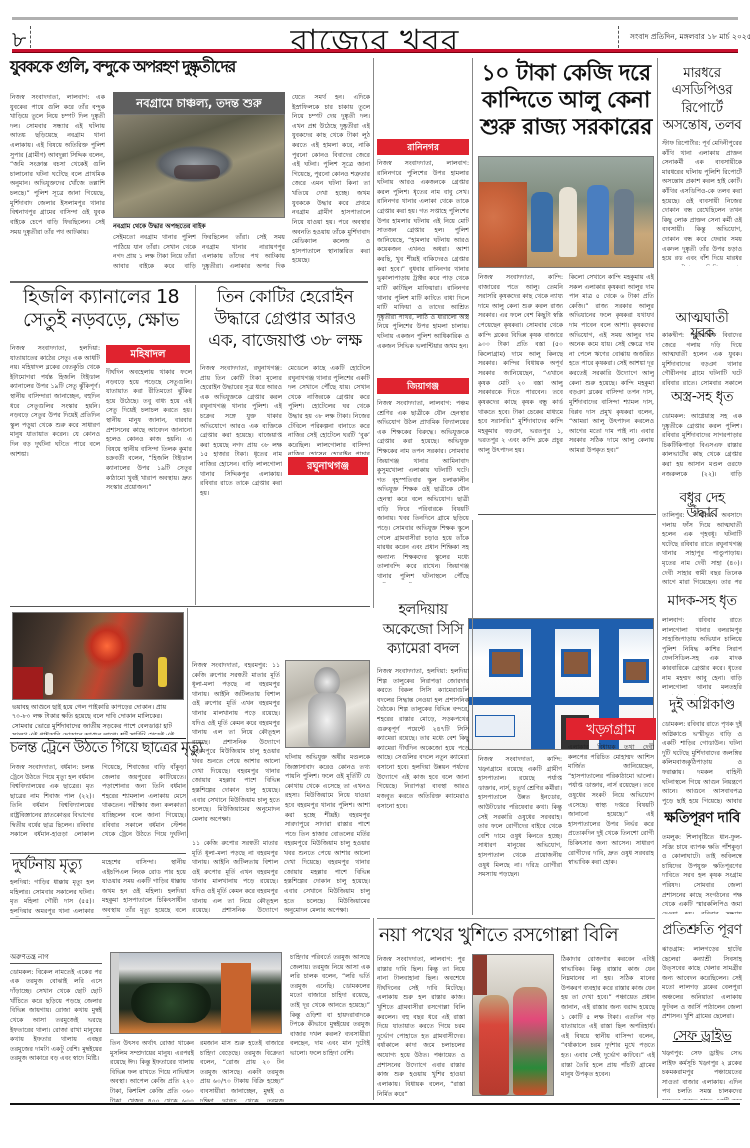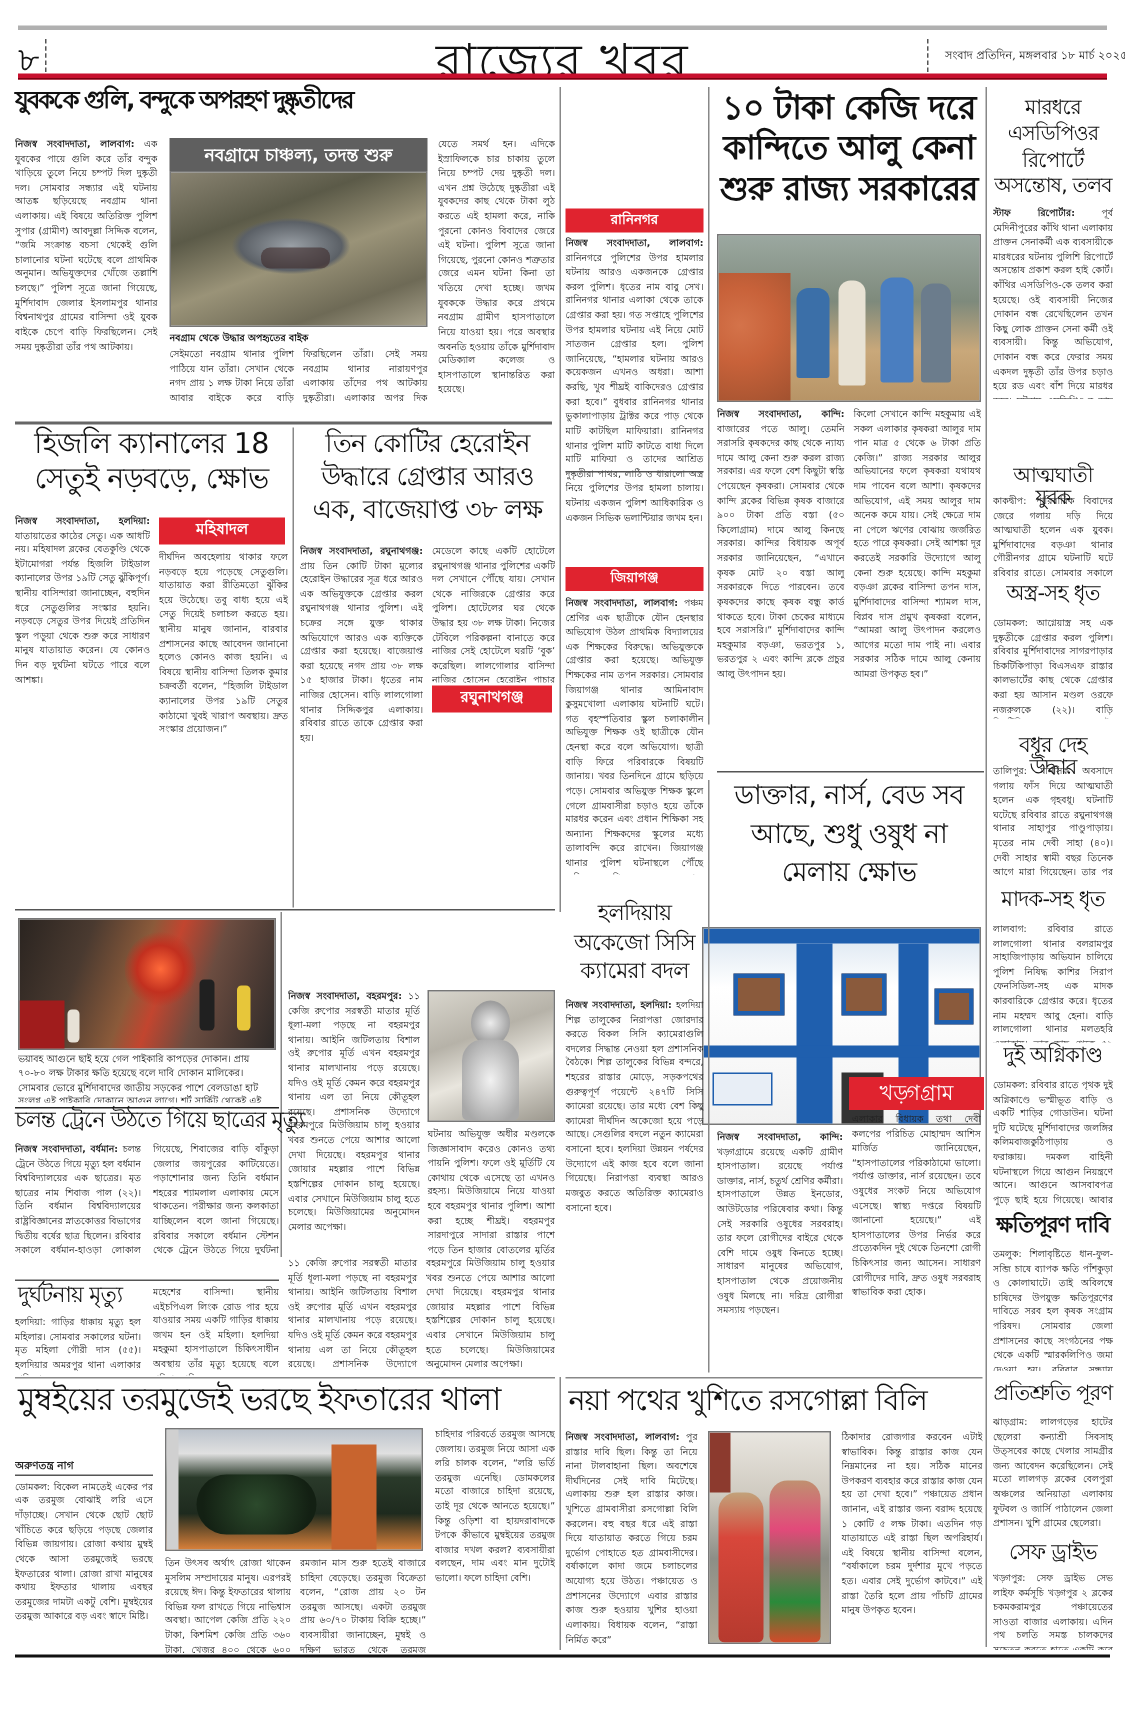--- a/index.html
+++ b/index.html
@@ -14,21 +14,21 @@
   .page-no-rule { left: 30px; top: 26px; height: 22px; border-left: 1px dashed #555; }
   .section-title { left: 0; right: 0; top: 16px; text-align: center; font-size: 32px; font-weight: normal; letter-spacing: 1px; }
   .dateline-rule { left: 618px; top: 26px; height: 22px; border-left: 1px dashed #555; }
   .dateline { left: 630px; top: 31px; font-size: 7.5px; white-space: nowrap; }
   .redline { left: 12px; right: 12px; top: 49px; height: 4px; background: #c8102e; border-bottom: 1px solid #7a0010; }
 
   
   .hl { font-family: "DejaVu Sans", sans-serif; font-weight: bold; color: #111; line-height: 1.08; letter-spacing: -0.5px; }
   .hl-center { text-align: center; }
   .body-text { font-family: "DejaVu Sans", sans-serif; font-size: 6.2px; line-height: 1.55; color: #222; text-align: justify; overflow: hidden; }
-  .byline { font-weight: bold; margin-top: 20px; }
+  .byline { font-weight: normal; }
   .caption { font-family: "DejaVu Sans", sans-serif; font-size: 6.6px; line-height: 1.5; color: #111; overflow: hidden; }
 
   .tag-red { background: #e0232f; color: #fff; text-align: center; font-family: "DejaVu Sans", sans-serif; font-weight: bold; }
   .tag-grey { background: #5f5f5f; color: #fff; text-align: center; font-family: "DejaVu Sans", sans-serif; font-weight: bold; }
 
   .vrule { border-left: 1px solid #888; }
   .hrule { border-top: 1px solid #555; }
   .hrule-thick { border-top: 3px solid #333; }
 
   .photo { overflow: hidden; border: 1px solid #777; }
@@ -131,21 +131,21 @@
   <h2 class="abs hl hl-center" style="left:0;top:0;width:80px;font-size:14px;font-weight:bold;">ক্ষতিপূরণ দাবি</h2>
   <div class="abs body-text" style="left:0;top:22px;width:80px;height:82px;">তমলুক: শিলাবৃষ্টিতে ধান-ফুল-সব্জি চাষে ব্যাপক ক্ষতি পাঁশকুড়া ও কোলাঘাটে। তাই অবিলম্বে চাষিদের উপযুক্ত ক্ষতিপূরণের দাবিতে সরব হল কৃষক সংগ্রাম পরিষদ। সোমবার জেলা প্রশাসনের কাছে সংগঠনের পক্ষ থেকে একটি স্মারকলিপিও জমা দেওয়া হয়। রবিবার সন্ধ্যায় আচমকা ঝড়, শিলাবৃষ্টিতে পূর্ব মেদিনীপুর জেলার কৃষিতে প্রভাব পড়েছে।</div>
 </article>
 
 <article class="abs" style="left:662px;top:922px;width:80px;height:100px;">
   <h2 class="abs hl hl-center" style="left:0;top:0;width:80px;font-size:14px;font-weight:normal;">প্রতিশ্রুতি পূরণ</h2>
   <div class="abs body-text" style="left:0;top:22px;width:80px;height:100px;">ঝাড়গ্রাম: লালগড়ের হাটের ছেলেরা কন্যাশ্রী সিবসাহ উত্সবের কাছে খেলার সামগ্রীর জন্য আবেদন করেছিলেন। সেই মতো লালগড় ব্লকের বেলপুরা অঞ্চলের অনিয়াতা এলাকায় ফুটবল ও জার্সি পাঠালেন জেলা প্রশাসন। খুশি গ্রামের ছেলেরা।</div>
 </article>
 
 <article class="abs" style="left:662px;top:1028px;width:80px;height:72px;">
-  <h2 class="abs hl hl-center" style="left:0;top:0;width:80px;font-size:14px;font-weight:normal;">সেফ ড্রাইভ</h2>
+  <h2 class="abs hl hl-center" style="left:0;top:0;width:80px;font-size:14px;font-weight:normal;text-decoration:underline;">সেফ ড্রাইভ</h2>
   <div class="abs body-text" style="left:0;top:20px;width:80px;height:52px;">খড়্গপুর: সেফ ড্রাইভ সেভ লাইফ কর্মসূচি খড়্গপুর ২ ব্লকের চকমকরামপুর পঞ্চায়েতের সাওতা বাজার এলাকায়। এদিন পথ চলতি সমস্ত চালকদের সচেতন করতে হাতে একটি করে গোলাপ ফুল ও জলের বোতল তুলে দেওয়া হয়েছে। হেলমেট নিয়মিতভাবে গাড়ি চালানোর অনুরোধ করা হয়েছে।</div>
 </article>
 
 <article class="abs" style="left:10px;top:285px;width:182px;height:318px;">
   <h1 class="abs hl hl-center" style="left:0;top:0;width:182px;font-size:19px;font-weight:normal;line-height:1.22;">হিজলি ক্যানালের 18 সেতুই নড়বড়ে, ক্ষোভ</h1>
   <div class="abs tag-red" style="left:96px;top:60px;width:84px;height:18px;font-size:10px;line-height:18px;">মহিষাদল</div>
   <div class="abs body-text" style="left:0;top:58px;width:90px;height:260px;">
     <span class="byline">নিজস্ব সংবাদদাতা, হলদিয়া:</span>
     <span>যাতায়াতের কাঠের সেতু। এক আধটি নয়। মহিষাদল ব্লকের বেতকুণ্ডি থেকে ইটামোগরা পর্যন্ত হিজলি টাইডাল ক্যানালের উপর ১৯টি সেতু ঝুঁকিপূর্ণ। স্থানীয় বাসিন্দারা জানাচ্ছেন, বহুদিন ধরে সেতুগুলির সংস্কার হয়নি। নড়বড়ে সেতুর উপর দিয়েই প্রতিদিন স্কুল পড়ুয়া থেকে শুরু করে সাধারণ মানুষ যাতায়াত করেন। যে কোনও দিন বড় দুর্ঘটনা ঘটতে পারে বলে আশঙ্কা।</span>
   </div>
@@ -172,21 +172,20 @@
   <div class="abs hrule" style="left:0;top:-4px;width:92px;"></div>
   <div class="abs tag-red" style="left:0;top:60px;width:92px;height:16px;font-size:9px;line-height:16px;">জিয়াগঞ্জ</div>
   <div class="abs body-text" style="left:0;top:80px;width:92px;height:185px;">
     <span class="byline">নিজস্ব সংবাদদাতা, লালবাগ:</span>
     <span>পঞ্চম শ্রেণির এক ছাত্রীকে যৌন হেনস্থার অভিযোগ উঠল প্রাথমিক বিদ্যালয়ের এক শিক্ষকের বিরুদ্ধে। অভিযুক্তকে গ্রেপ্তার করা হয়েছে। অভিযুক্ত শিক্ষকের নাম তপন সরকার। সোমবার জিয়াগঞ্জ থানার আমিনাবাদ কুসুমখোলা এলাকায় ঘটনাটি ঘটে। গত বৃহস্পতিবার স্কুল চলাকালীন অভিযুক্ত শিক্ষক ওই ছাত্রীকে যৌন হেনস্থা করে বলে অভিযোগ। ছাত্রী বাড়ি ফিরে পরিবারকে বিষয়টি জানায়। খবর তিনদিনে গ্রামে ছড়িয়ে পড়ে। সোমবার অভিযুক্ত শিক্ষক স্কুলে গেলে গ্রামবাসীরা চড়াও হয়ে তাঁকে মারধর করেন এবং প্রধান শিক্ষিকা সহ অন্যান্য শিক্ষকদের স্কুলের মধ্যে তালাবন্দি করে রাখেন। জিয়াগঞ্জ থানার পুলিশ ঘটনাস্থলে পৌঁছে অভিযুক্ত শিক্ষক সহ অন্যান্য শিক্ষকদের উদ্ধার করে নিয়ে আসে। পরে অভিযুক্ত শিক্ষককে গ্রেপ্তার করে পুলিশ।</span>
   </div>
 </article>
 
 <div class="abs hrule" style="left:478px;top:514px;width:178px;"></div>
 <article class="abs" style="left:478px;top:518px;width:176px;height:395px;">
-  <h1 class="abs hl hl-center" style="left:0;top:0;width:176px;font-size:18px;font-weight:normal;line-height:1.42;">ডাক্তার, নার্স, বেড সব আছে, শুধু ওষুধ না মেলায় ক্ষোভ</h1>
   <div class="abs photo" style="left:-10px;top:100px;width:186px;height:132px;background:linear-gradient(180deg,#d8e4f0 0%,#ffffff 30%,#f2f2f2 100%);">
     <div style="position:absolute;left:0;top:0;width:186px;height:10px;background:#1f5fae;"></div>
     <div style="position:absolute;left:62px;top:10px;width:24px;height:122px;background:#1f5fae;"></div>
     <div style="position:absolute;left:130px;top:10px;width:20px;height:122px;background:#1f5fae;"></div>
     <div style="position:absolute;left:20px;top:30px;width:34px;height:28px;background:#8a5a3c;border:3px solid #1f5fae;"></div>
     <div style="position:absolute;left:92px;top:30px;width:30px;height:28px;background:#8a5a3c;border:3px solid #1f5fae;"></div>
     <div style="position:absolute;left:154px;top:40px;width:26px;height:24px;background:#8a5a3c;border:3px solid #1f5fae;"></div>
     <div style="position:absolute;left:0;top:78px;width:186px;height:8px;background:#1f5fae;"></div>
     <div style="position:absolute;left:6px;top:96px;width:40px;height:22px;background:#e8eef6;border:1px solid #1f5fae;"></div>
     <div style="position:absolute;left:92px;top:96px;width:28px;height:36px;background:#333;"></div>
@@ -253,21 +252,20 @@
   <div class="abs body-text" style="left:0;top:20px;width:84px;height:40px;">হলদিয়া: গাড়ির ধাক্কায় মৃত্যু হল মহিলার। সোমবার সকালের ঘটনা। মৃত মহিলা গৌরী দাস (৫৫)। হলদিয়ার অমরপুর থানা এলাকার বাসিন্দা।</div>
   <div class="abs body-text" style="left:92px;top:0;width:84px;height:60px;">মহেশের বাসিন্দা। স্থানীয় এইচপিএল লিংক রোড পার হয়ে যাওয়ার সময় একটি গাড়ির ধাক্কায় জখম হন ওই মহিলা। হলদিয়া মহকুমা হাসপাতালে চিকিৎসাধীন অবস্থায় তাঁর মৃত্যু হয়েছে বলে পুলিশ জানিয়েছে।</div>
 </article>
 
 <div class="abs body-text" style="left:192px;top:838px;width:178px;height:78px;column-count:2;column-gap:6px;">
   <span>১১ কেজি রুপোর সরস্বতী মাতার মূর্তি ধূলা-মলা পড়ছে না বহরমপুর থানায়। আইনি জটিলতায় বিশাল ওই রুপোর মূর্তি এখন বহরমপুর থানার মালখানায় পড়ে রয়েছে। যদিও ওই মূর্তি কেমন করে বহরমপুর থানায় এল তা নিয়ে কৌতূহল রয়েছে। প্রশাসনিক উদ্যোগে বহরমপুরে মিউজিয়াম চালু হওয়ার খবর শুনতে পেয়ে আশার আলো দেখা দিয়েছে। বহরমপুর থানার জোয়ার মহল্লার পাশে বিভিন্ন হস্তশিল্পের দোকান চালু হয়েছে। এবার সেখানে মিউজিয়াম চালু হতে চলেছে। মিউজিয়ামের অনুমোদন মেলার অপেক্ষা।</span>
 </div>
 
 <div class="abs hrule" style="left:10px;top:918px;width:360px;border-color:#888;"></div>
 <article class="abs" style="left:10px;top:922px;width:360px;height:180px;">
-  <h1 class="abs hl" style="left:2px;top:0;width:358px;font-size:21px;font-weight:normal;white-space:nowrap;letter-spacing:-0.8px;">মুম্বইয়ের তরমুজেই ভরছে ইফতারের থালা</h1>
   <div class="abs body-text" style="left:0;top:30px;width:92px;height:150px;">
     <span class="byline" style="display:block;font-size:7px;border-bottom:1px solid #555;margin-bottom:3px;">অরুণতন্ত্র নাগ</span>
     <span>ডোমকল: বিকেল নামতেই একের পর এক তরমুজ বোঝাই লরি এসে দাঁড়াচ্ছে। সেখান থেকে ছোট ছোট খাঁচিতে করে ছড়িয়ে পড়ছে জেলার বিভিন্ন জায়গায়। রোজা কথায় মুম্বই থেকে আসা তরমুজেই ভরছে ইফতারের থালা। রোজা রাখা মানুষের কথায় ইফতার থালায় এবছর তরমুজের দামটা একটু বেশি। মুম্বইয়ের তরমুজ আকারে বড় এবং স্বাদে মিষ্টি।</span>
   </div>
   <div class="abs photo" style="left:100px;top:30px;width:172px;height:82px;background:linear-gradient(180deg,#bcc3cc 0%,#e0e0e0 20%,#2a3a2a 40%,#1e2a1e 70%,#d9803a 100%);">
     <div style="position:absolute;left:110px;top:10px;width:30px;height:72px;background:#c8642e;"></div>
     <div style="position:absolute;left:20px;top:30px;width:80px;height:40px;border-radius:20px;background:radial-gradient(circle,#2c4a2c 0%,#132013 80%);"></div>
     <div style="position:absolute;left:0;top:0;width:8px;height:82px;background:#d0d0d0;"></div>
   </div>
   <div class="abs body-text" style="left:100px;top:116px;width:84px;height:64px;">

